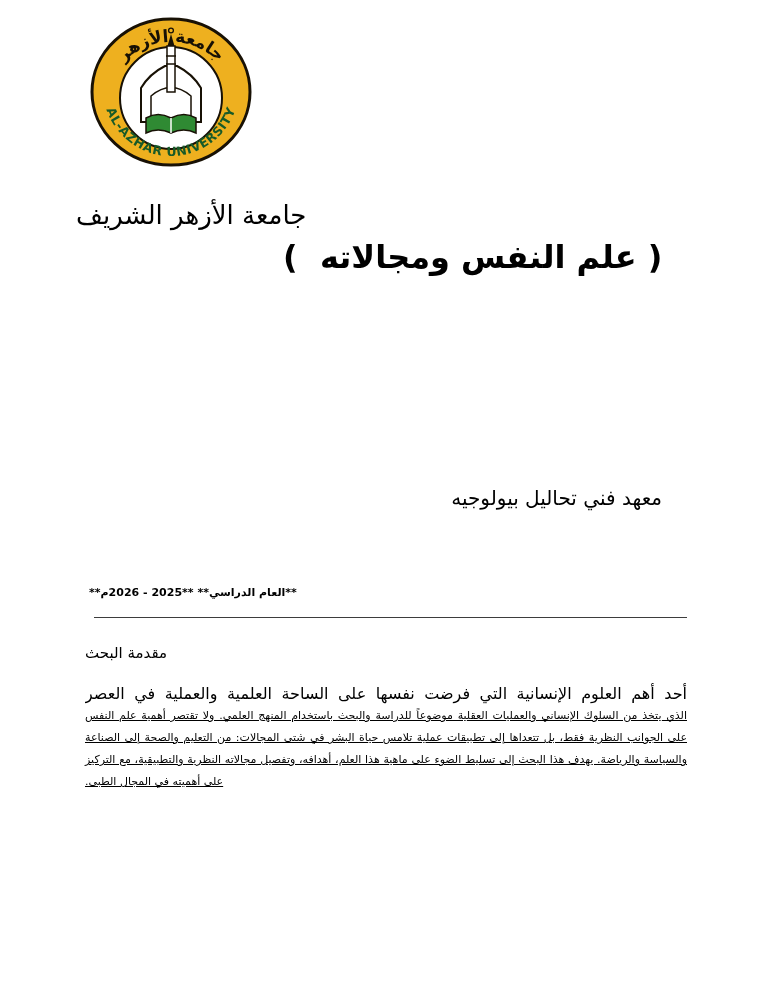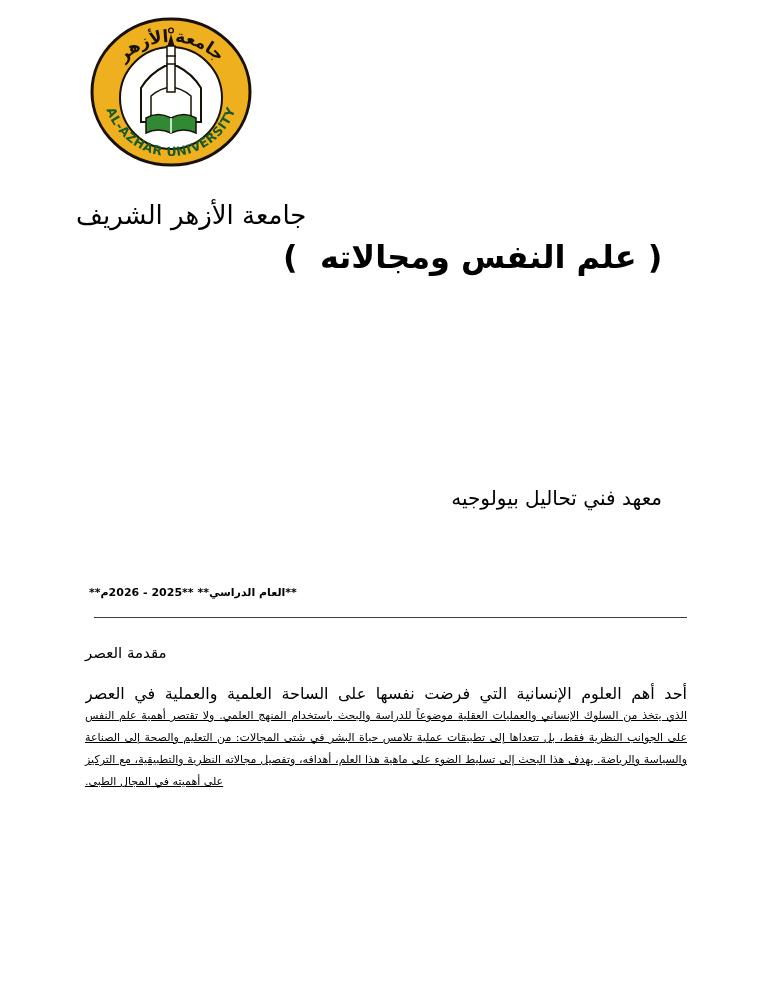--- a/index.html
+++ b/index.html
@@ -72,20 +72,20 @@
   <div class="abs rtl doc-title">( علم النفس ومجالاته &nbsp;)</div>
 
 
 
   <div class="abs rtl institute-line">معهد فني تحاليل بيولوجيه</div>
 
   <div class="abs rtl year-line">**العام الدراسي** **2025 - 2026م**</div>
 
   <div class="abs divider"></div>
 
-  <div class="abs rtl intro-heading">مقدمة العصر</div>
+  <div class="abs rtl intro-heading">مقدمة البحث</div>
 
   <div class="abs intro">
     <div class="intro-line1">أحد أهم العلوم الإنسانية التي فرضت نفسها على الساحة العلمية والعملية في العصر الحديث. فهو العلم يعد علم النفس (Psychology)</div>
     <div class="intro-body">الذي يتخذ من السلوك الإنساني والعمليات العقلية موضوعاً للدراسة والبحث باستخدام المنهج العلمي. ولا تقتصر أهمية علم النفس على الجوانب النظرية فقط، بل تتعداها إلى تطبيقات عملية تلامس حياة البشر في شتى المجالات: من التعليم والصحة إلى الصناعة والسياسة والرياضة. يهدف هذا البحث إلى تسليط الضوء على ماهية هذا العلم، أهدافه، وتفصيل مجالاته النظرية والتطبيقية، مع التركيز على أهميته في المجال الطبى.</div>
   </div>
 
 </div>
 
 </body></html>

